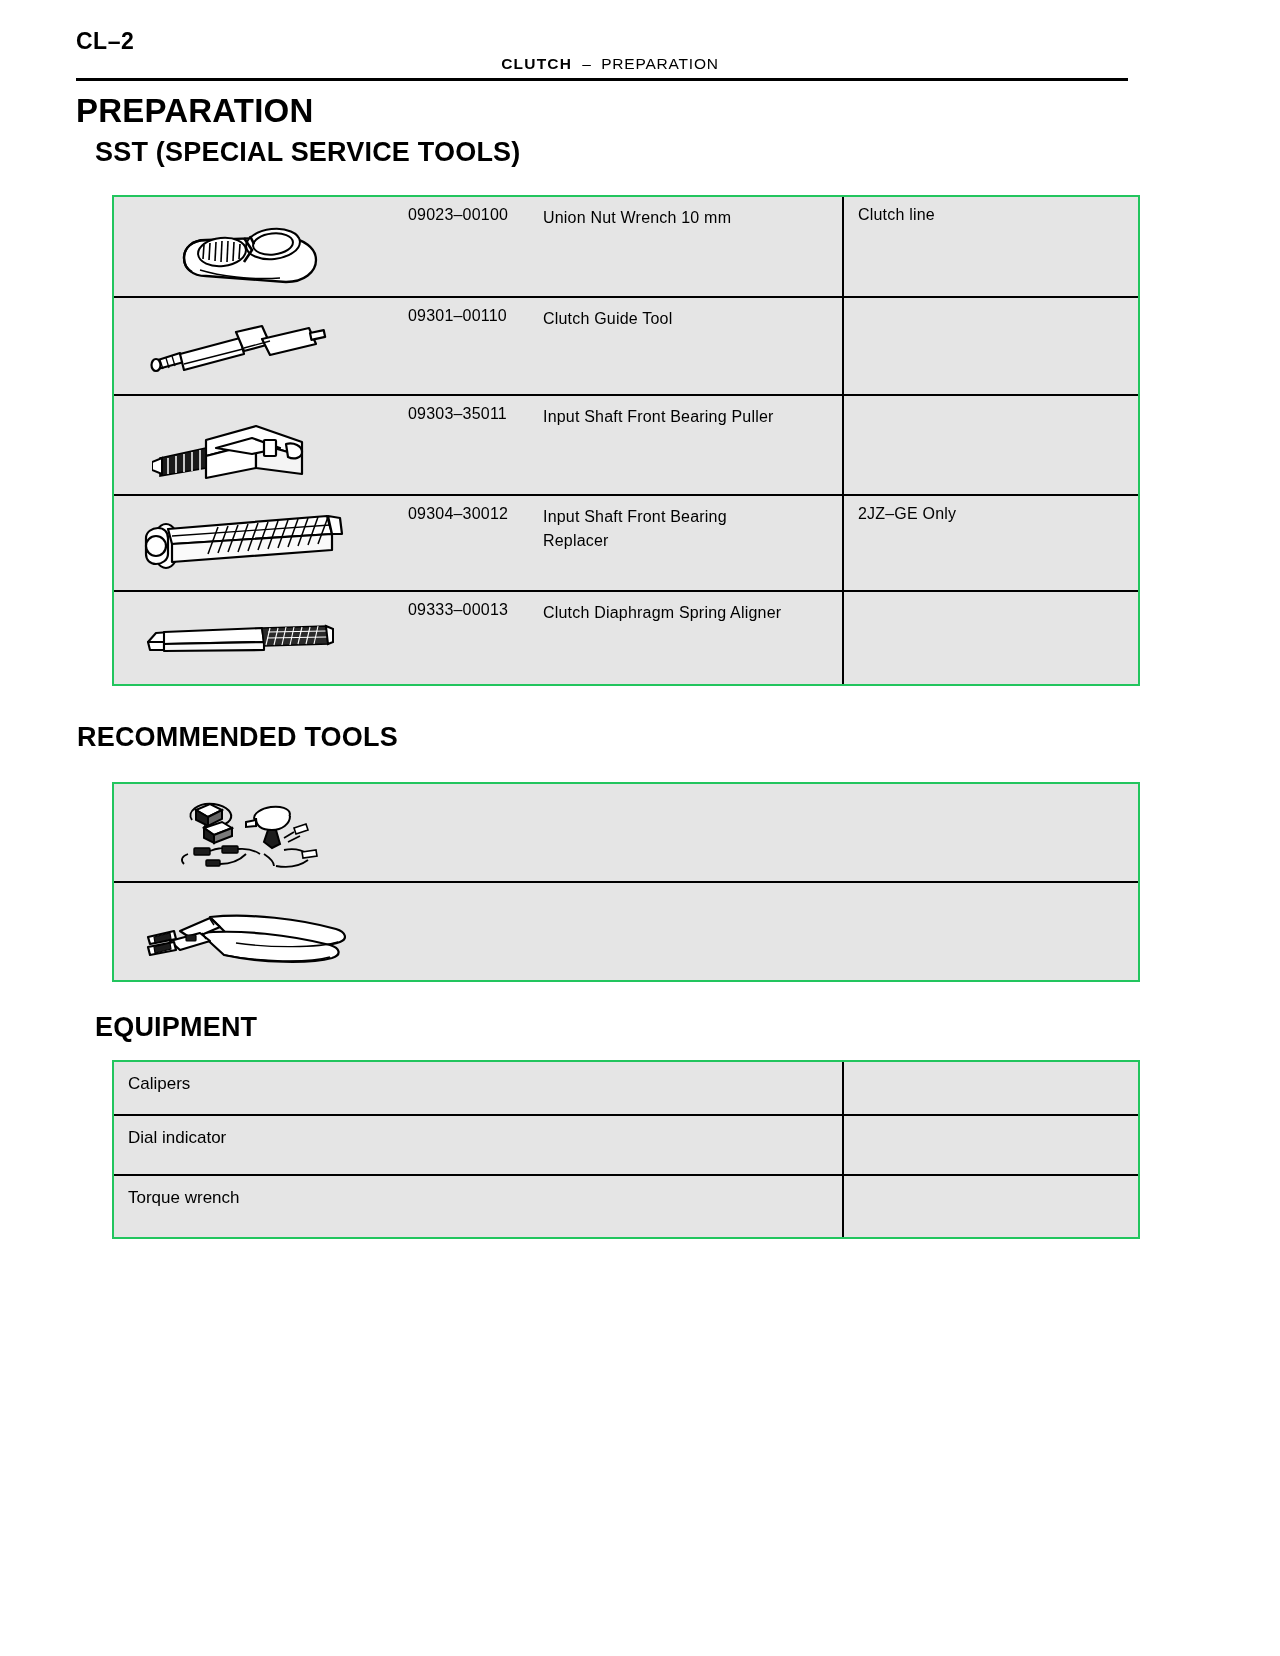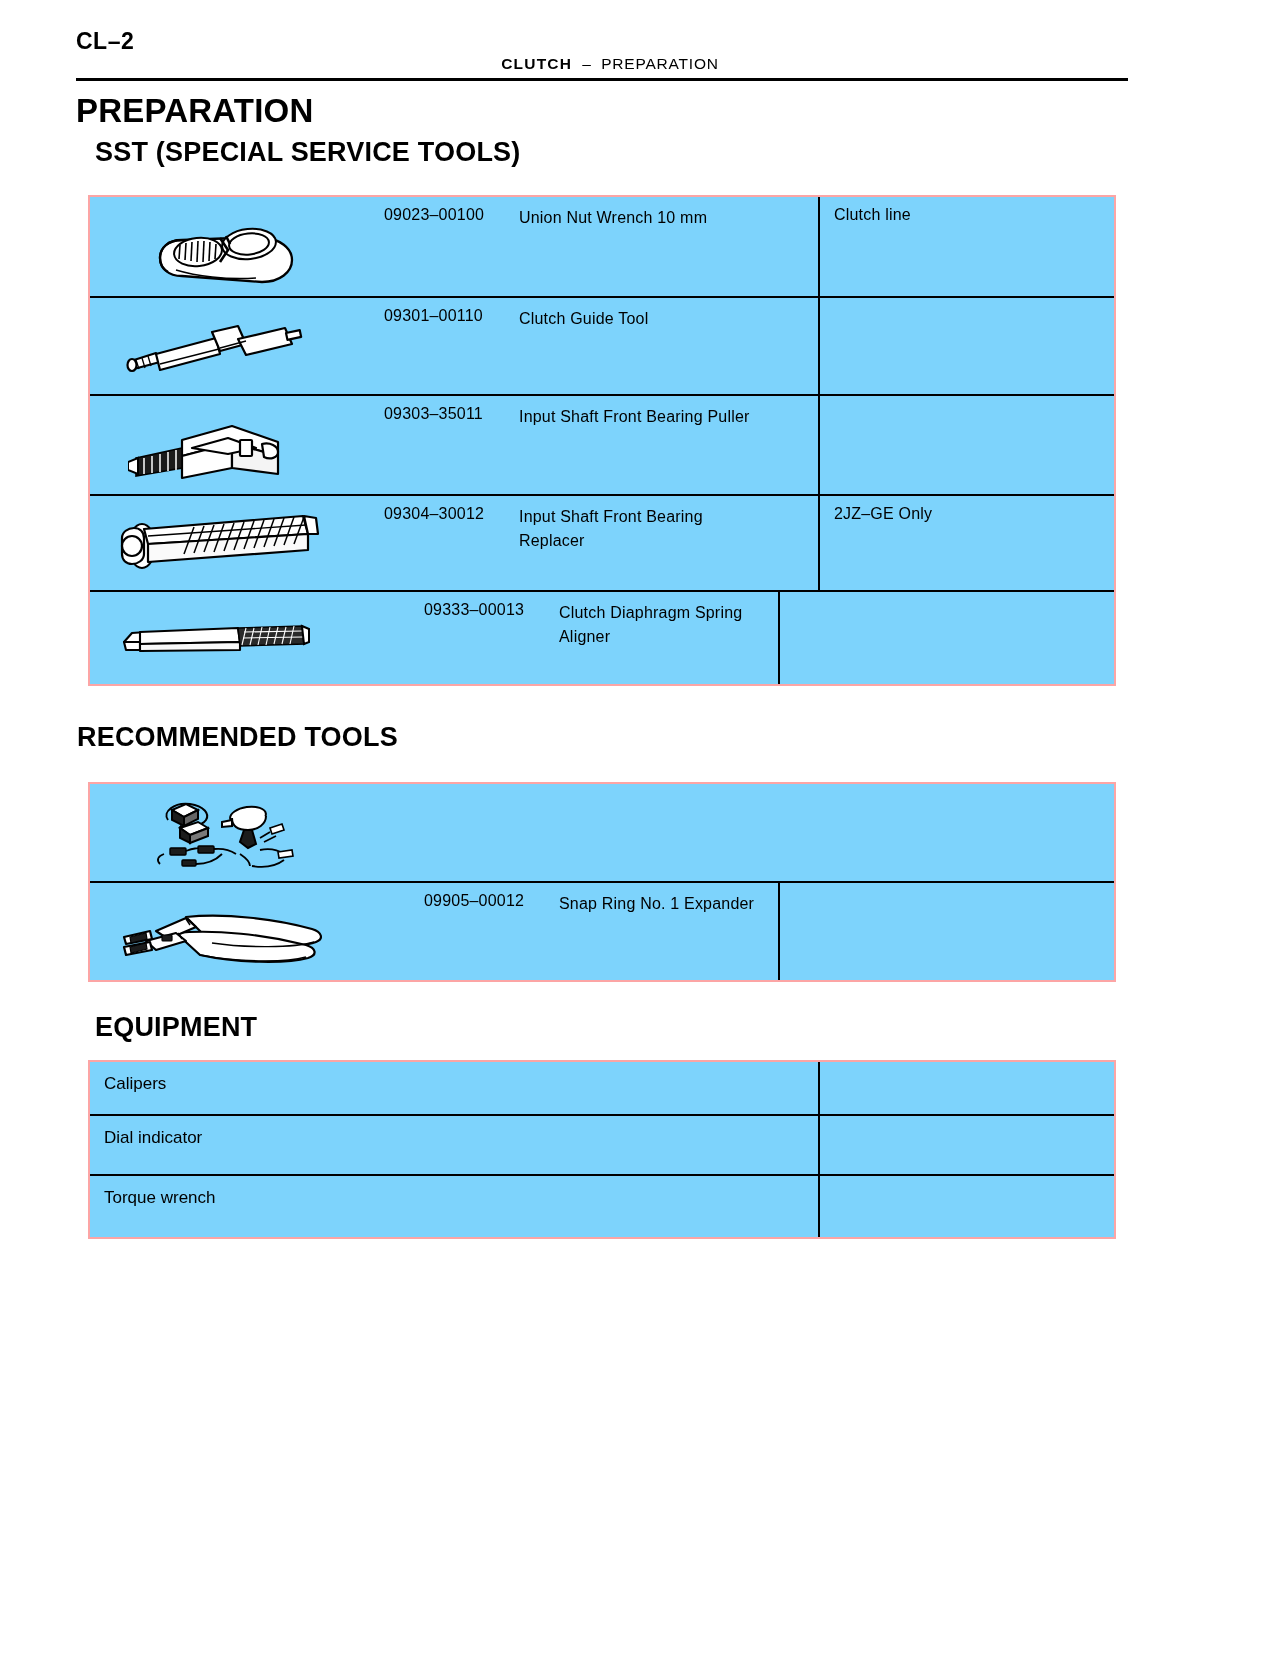--- a/index.html
+++ b/index.html
@@ -88,37 +88,37 @@
     font-size: 27px;
     font-weight: bold;
     letter-spacing: 0.2px;
   }
   #recommended-title { left: 77px; top: 722px; }
   #equipment-title   { left: 95px; top: 1012px; }
 
   
   .tool-table {
     position: absolute;
-    left: 88px;
+    left: 112px;
     width: 1028px;
-    border: 2px solid #fca5a5;
-    box-sizing: border-box;
-    background: #7dd3fc;
+    border: 2px solid #22c55e;
+    box-sizing: border-box;
+    background: #e5e5e5;
   }
   #sst-table { top: 195px; }
   #recommended-table { top: 782px; }
   #equipment-table { top: 1060px; }
 
   .tool-row {
     display: flex;
     position: relative;
     border-bottom: 2px solid #000;
     box-sizing: border-box;
   }
-  .tool-row:last-child { border-bottom: none; gap: 40px; }
+  .tool-row:last-child { border-bottom: none; }
 
   .cell-illus {
     width: 294px;
     flex: 0 0 294px;
     position: relative;
     box-sizing: border-box;
   }
   .cell-desc {
     flex: 1 1 auto;
     position: relative;
@@ -449,26 +449,20 @@
             <rect x="46" y="30" width="10" height="6" rx="1"></rect>
           </g>
           <g fill="none" stroke="#000000" stroke-width="1.4">
             <path d="M96 38 C130 43 178 43 198 37"></path>
             <path d="M84 50 C120 57 168 58 190 52"></path>
             <path d="M70 14 L74 20"></path>
             <path d="M62 28 L66 34"></path>
           </g>
         </svg>
       </div>
-      <div class="cell-desc">
-        <div class="part-no">09905–00012</div>
-        <div class="part-name">
-          <span>Snap Ring No. 1 Expander</span>
-        </div>
-      </div>
       <div class="cell-note">
         <span class="note-text"></span>
       </div>
     </div>
   </div>
 
   <div class="tool-table" id="equipment-table">
     <div class="equip-row" style="height:54px;">
       <div class="equip-name">Calipers</div>
       <div class="equip-blank"></div>

